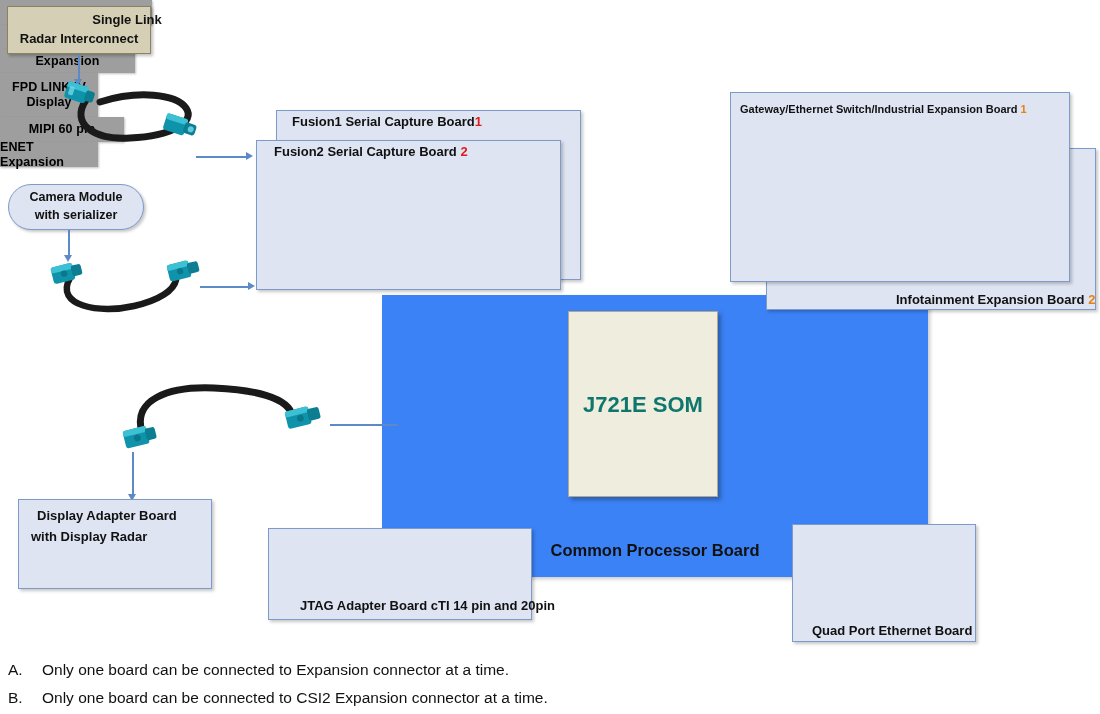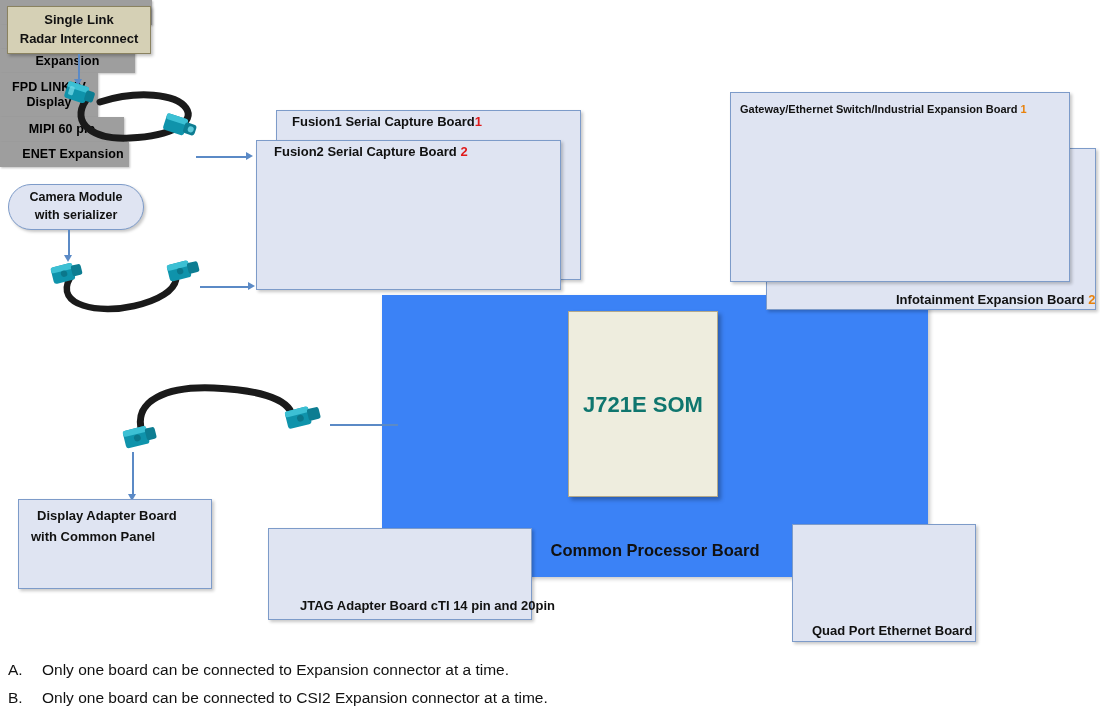--- a/index.html
+++ b/index.html
@@ -70,21 +70,21 @@
 
   .somtext{position:absolute;width:100%;text-align:center;
            font-size:22px;font-weight:bold;color:#0f766e;}
 </style>
 </head>
 <body>
 
 <div id="stage">
 
   <div class="box tanbox" style="left:7px;top:6px;width:144px;height:48px;">
-    <div class="ctr" style="top:5px;font-size:13px;">Single Link</div>
+    <div class="ctr" style="top:5px;font-size:13px;padding-left:48px;">Single Link</div>
     <div class="ctr" style="top:24px;font-size:13px;">Radar Interconnect</div>
   </div>
 
   <div class="arrow av" style="left:78px;top:54px;height:26px;"></div>
   <div class="head head-d" style="left:74px;top:79px;"></div>
 
   <svg class="cable" style="left:60px;top:78px;width:150px;height:70px;" viewBox="0 0 150 70">
     <path d="M26 22 C 10 46, 34 62, 70 60 C 112 58, 136 44, 126 30 C 116 16, 78 12, 40 24" fill="none" stroke="#1a1a1a" stroke-width="7" stroke-linecap="round"></path>
   </svg>
 
@@ -200,31 +200,31 @@
 
   <div class="arrow ah" style="left:330px;top:424px;width:68px;"></div>
 
   <div class="conn" style="left:396px;top:404px;width:98px;height:44px;flex-direction:column;">
     <span>FPD LINK IV</span>
     <span>Display</span>
   </div>
 
   <div class="box board" style="left:18px;top:499px;width:194px;height:90px;padding-left:48px;">
     <div class="lbl" style="left:18px;top:8px;font-size:13px;">Display Adapter Board</div>
-    <div class="lbl" style="left:12px;top:29px;font-size:13px;">with Common Panel</div>
+    <div class="lbl" style="left:12px;top:29px;font-size:13px;">with Display Radar</div>
   </div>
 
   <div class="box board" style="left:268px;top:528px;width:264px;height:92px;">
   </div>
   <div class="conn" style="left:392px;top:538px;width:124px;height:25px;">MIPI 60 pin</div>
   <div class="lbl" style="left:280px;top:598px;font-size:13px;margin-left:20px;">JTAG Adapter Board  cTI 14 pin and 20pin</div>
 
   <div class="box board" style="left:792px;top:524px;width:184px;height:118px;">
   </div>
-  <div class="conn" style="left:800px;top:536px;width:112px;height:25px;padding-left:17px;">ENET Expansion</div>
+  <div class="conn" style="left:800px;top:536px;width:98px;height:25px;">ENET Expansion</div>
   <div class="lbl" style="left:812px;top:623px;font-size:13px;">Quad Port Ethernet Board</div>
 
   <div class="notes">
     <div class="row">
       <div class="mark">A.</div>
       <div class="txt">Only one board can be connected to Expansion connector at a time.</div>
     </div>
     <div class="row">
       <div class="mark">B.</div>
       <div class="txt">Only one board can be connected to CSI2 Expansion connector at a time.</div>

